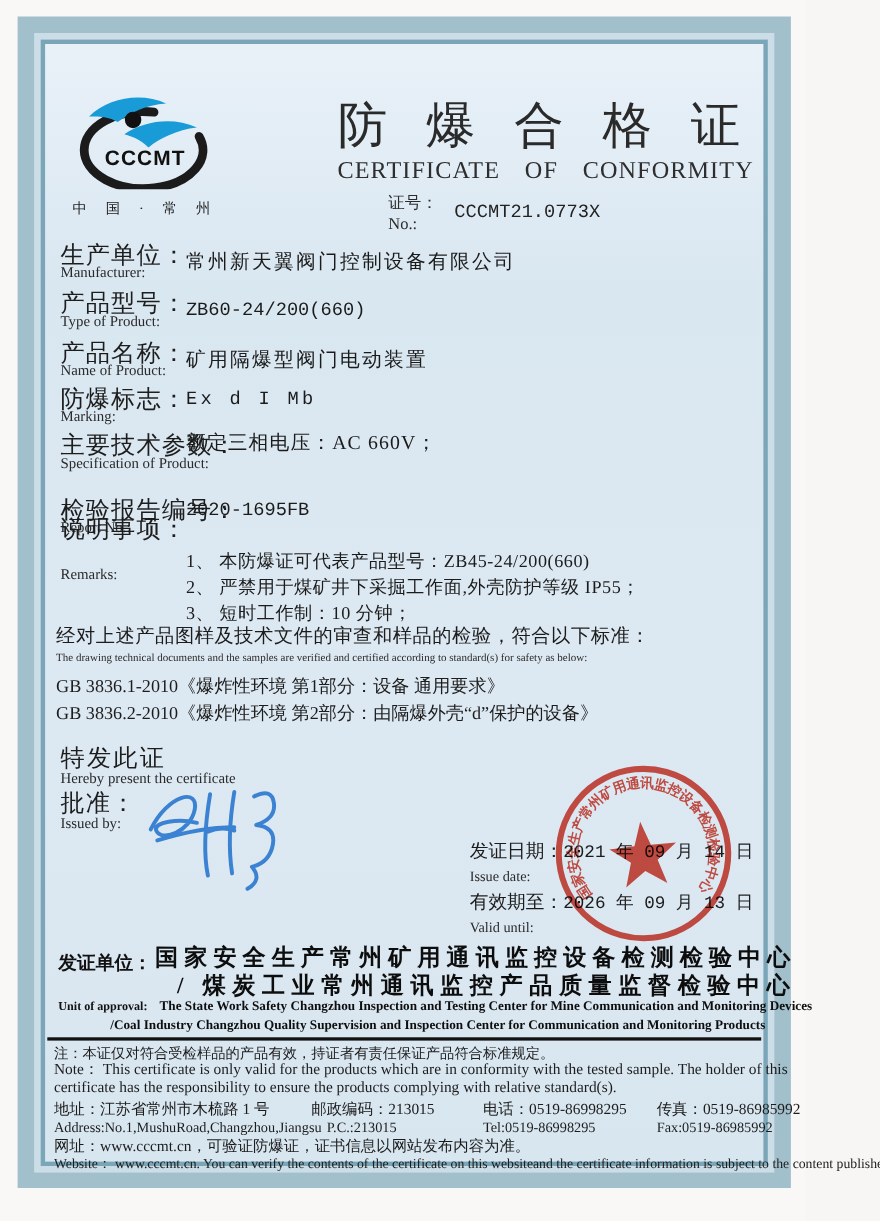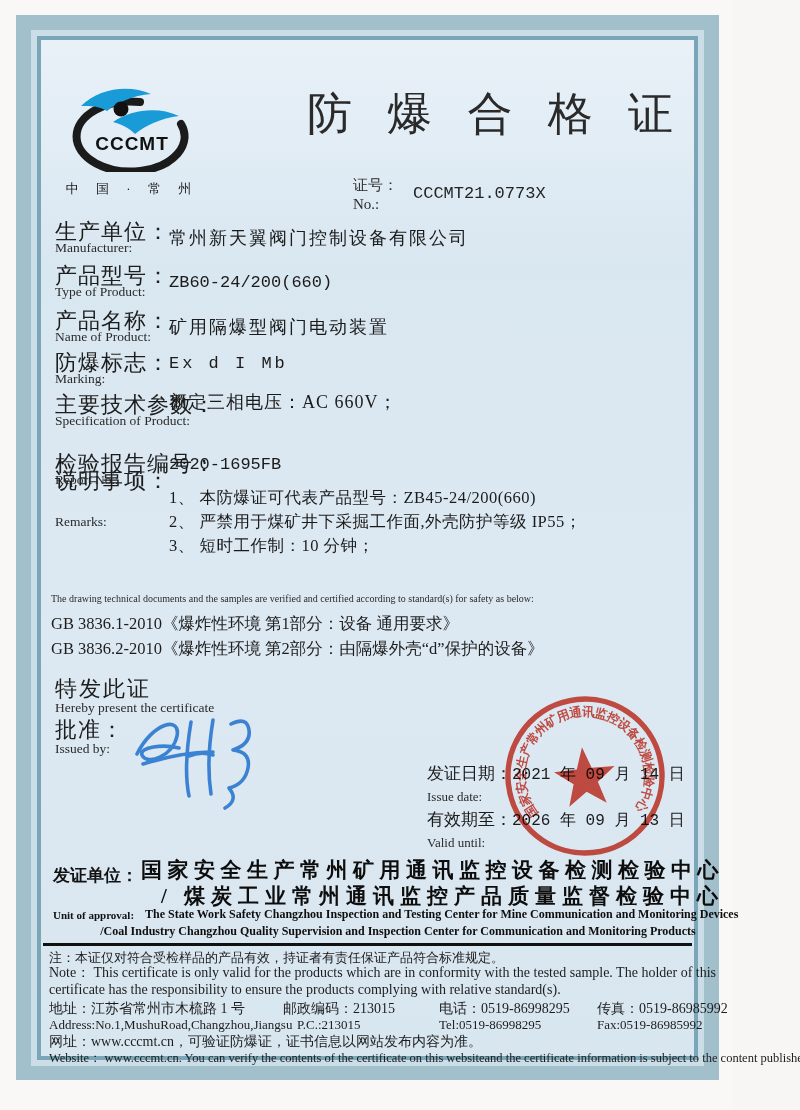--- a/index.html
+++ b/index.html
@@ -20,21 +20,21 @@
   .certno-label { font-size:15px; line-height:19px; color:#2b2b2b; }
   .mono { font-family:"Liberation Mono", monospace; }
   .certno-value { font-size:17px; color:#222; }
 
   
   .lbl-zh { font-size:22px; color:#1d1d1d; letter-spacing:1px; white-space:nowrap; }
   .lbl-en { font-size:13.5px; color:#2a2a2a; white-space:nowrap; }
   .val    { font-size:18px; color:#1b1b1b; white-space:nowrap; }
   .val-cjk{ letter-spacing:2px; }
   .val-mono{ font-family:"Liberation Mono", monospace; font-size:17px; }
-  .remark { font-size:16.5px; color:#1b1b1b; white-space:nowrap; letter-spacing:0.5px; }
+  .remark { font-size:16.5px; color:#1b1b1b; white-space:nowrap; letter-spacing:0.5px;margin-top:12px; }
 
   .std-zh { font-size:17.5px; letter-spacing:0.5px; color:#1c1c1c; white-space:nowrap; }
   .std-en { font-size:10px; color:#2a2a2a; white-space:nowrap; }
   .std-item { font-size:16.5px; color:#1d1d1d; white-space:nowrap; }
 
   .date-row { font-size:17px; color:#1b1b1b; white-space:nowrap; }
   .date-en  { font-size:13px; color:#2a2a2a; }
 
   
   .appr-lbl-zh { font-size:17px; font-weight:bold; color:#111; white-space:nowrap; }
@@ -67,20 +67,21 @@
               <path d="M 124,44 A 54,35 0 1 1 83,22" fill="none" stroke="#1b1b1b" stroke-width="8" stroke-linecap="round"></path>
               <path d="M24,26 C42,8 72,4 94,14 C76,15 60,23 50,31 C40,25 30,26 24,26 Z" fill="#189bd7"></path>
               <path d="M56,42 C74,30 100,26 122,36 C104,38 88,46 78,54 C70,46 62,44 56,42 Z" fill="#189bd7"></path>
               <circle cx="64" cy="29" r="7.5" fill="#111"></circle>
               <text x="75" y="70" text-anchor="middle" font-family="Liberation Sans, sans-serif" font-size="19" font-weight="bold" letter-spacing="1" fill="#111">CCCMT</text>
             </svg>
             <div class="logo-cn" style="text-align:center; width:150px; margin-top:4px;">中 国 · 常 州</div>
           </div>
 
           <div class="abs title" style="left:200px; top:44px; width:510px; text-align:center;">防 爆 合 格 证</div>
+          <div class="abs subtitle" style="left:200px; top:102px; width:510px; text-align:center;">CERTIFICATE  OF  CONFORMITY</div>
 
           <div class="abs certno-label" style="left:312px; top:136px; text-align:left; width:46px;">证号：</div>
           <div class="abs certno-label" style="left:312px; top:155px;">No.:</div>
           <div class="abs certno-value mono" style="left:372px; top:144px;">CCCMT21.0773X</div>
 
           <div class="abs lbl-zh" style="left:14px; top:177px;">生产单位：</div>
           <div class="abs lbl-en" style="left:14px; top:200px;">Manufacturer:</div>
           <div class="abs val val-cjk" style="left:128px; top:186px;">常州新天翼阀门控制设备有限公司</div>
 
           <div class="abs lbl-zh" style="left:14px; top:221px;">产品型号：</div>
@@ -102,20 +103,21 @@
           <div class="abs lbl-zh" style="left:14px; top:409px;">检验报告编号：</div>
           <div class="abs lbl-en" style="left:14px; top:432px;">Report No.:</div>
           <div class="abs val val-mono" style="left:128px; top:415px;">2020-1695FB</div>
 
           <div class="abs lbl-zh" style="left:14px; top:426px;">说明事项：</div>
           <div class="abs lbl-en" style="left:14px; top:474px;">Remarks:</div>
           <div class="abs remark" style="left:128px; top:447px;">1、 本防爆证可代表产品型号：ZB45-24/200(660)</div>
           <div class="abs remark" style="left:128px; top:471px;">2、 严禁用于煤矿井下采掘工作面,外壳防护等级 IP55；</div>
           <div class="abs remark" style="left:128px; top:495px;">3、 短时工作制：10 分钟；</div>
 
+          <div class="abs std-zh" style="left:10px; top:526px;">经对上述产品图样及技术文件的审查和样品的检验，符合以下标准：</div>
           <div class="abs std-en" style="left:10px; top:553px;">The drawing technical documents and the samples are verified and certified according to standard(s) for safety as below:</div>
           <div class="abs std-item" style="left:10px; top:573px;">GB 3836.1-2010《爆炸性环境 第1部分：设备 通用要求》</div>
           <div class="abs std-item" style="left:10px; top:598px;">GB 3836.2-2010《爆炸性环境 第2部分：由隔爆外壳“d”保护的设备》</div>
 
           <div class="abs lbl-zh" style="left:14px; top:634px; letter-spacing:2px;">特发此证</div>
           <div class="abs lbl-en" style="left:14px; top:660px;">Hereby present the certificate</div>
           <div class="abs lbl-zh" style="left:14px; top:675px;">批准：</div>
           <div class="abs lbl-en" style="left:14px; top:701px;">Issued by:</div>
 
           <svg class="abs sig" style="left:88px; top:668px;" width="150" height="104" viewBox="0 0 150 104">

